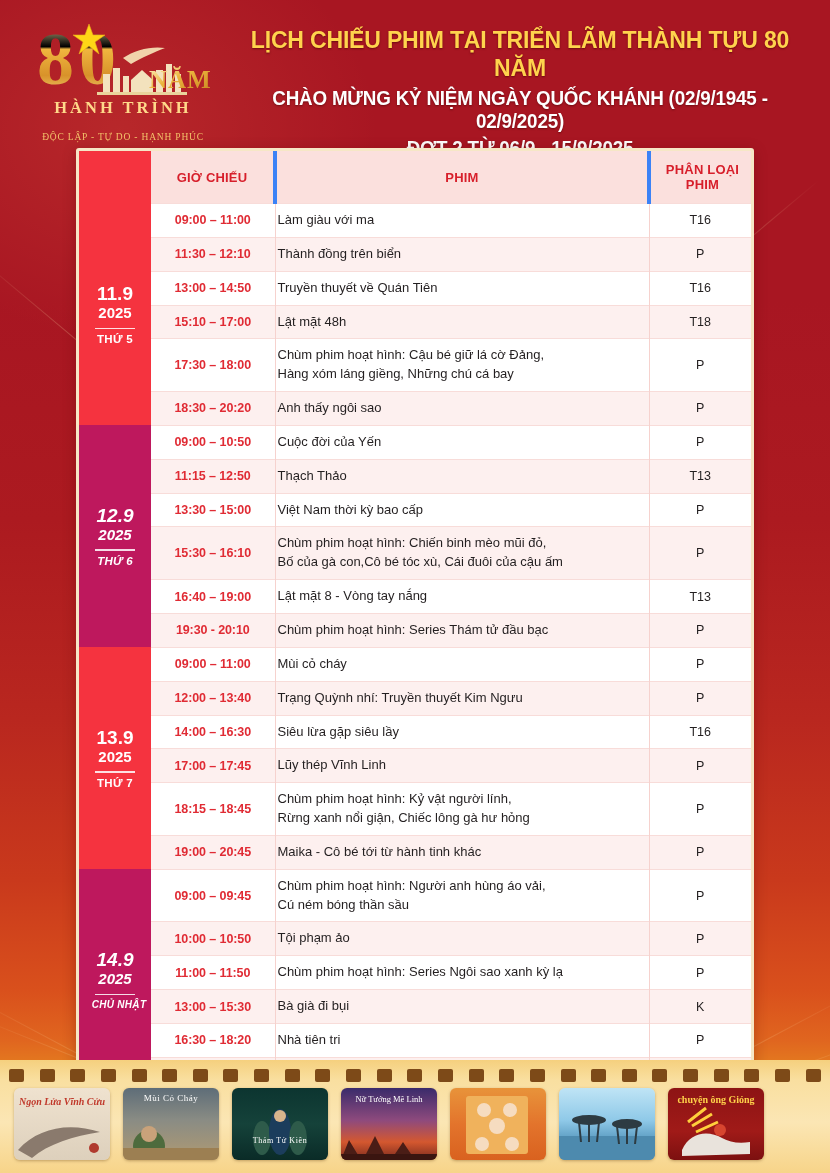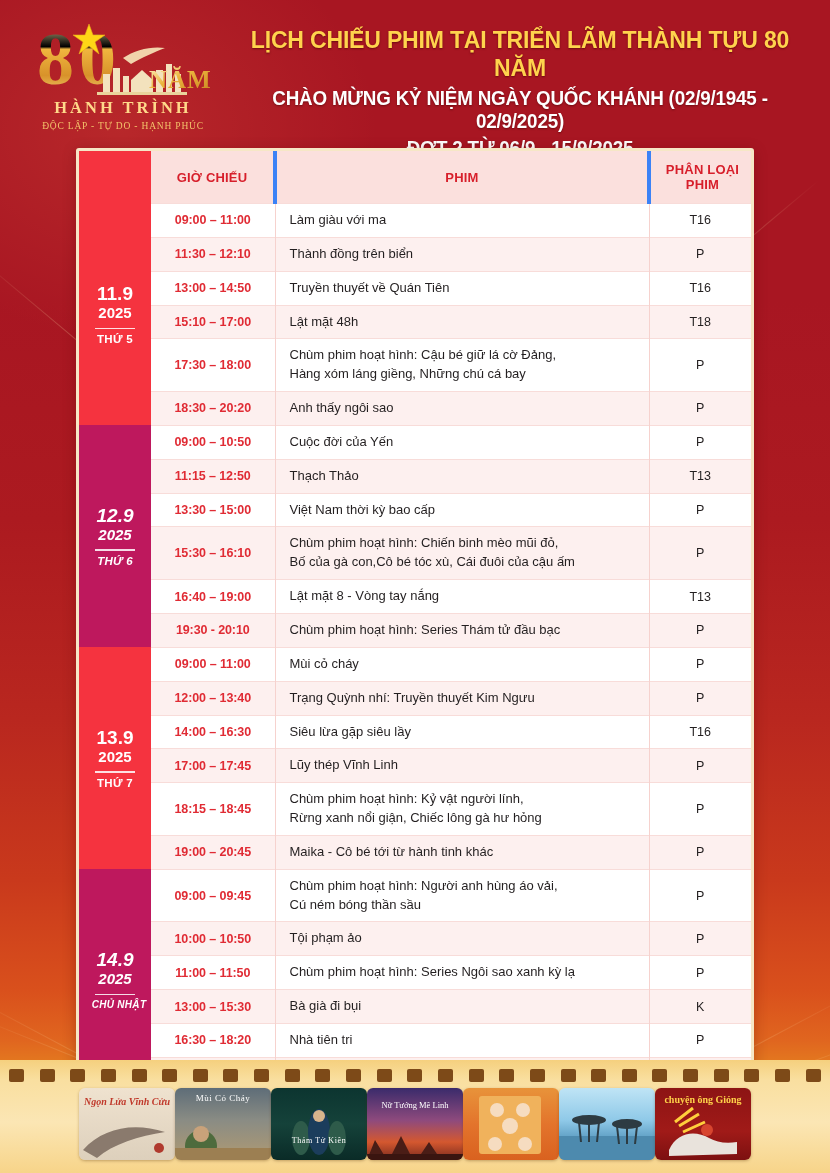--- a/index.html
+++ b/index.html
@@ -29,21 +29,21 @@
   .glow-b{position:absolute;left:50%;bottom:105px;width:620px;height:190px;transform:translateX(-50%);
     background:radial-gradient(ellipse at center,rgba(255,205,120,.40) 0%,rgba(255,170,60,.12) 45%,rgba(255,160,40,0) 72%);z-index:1;}
   .glow-tl{position:absolute;left:-140px;top:-80px;width:520px;height:420px;
     background:radial-gradient(ellipse at center,rgba(255,120,80,.18) 0%,rgba(255,80,40,0) 70%);z-index:1;}
 
   
   .header{position:relative;z-index:5;display:flex;align-items:flex-start;padding:14px 18px 0 18px;height:140px;box-sizing:border-box;}
   .logo{width:210px;flex:0 0 210px;text-align:center;position:relative;padding-top:4px;}
   .logo svg{display:block;margin:0 auto;}
   .logo .l-h{font-family:"Liberation Serif",serif;color:#ffd98a;font-size:16.5px;letter-spacing:3px;font-weight:bold;margin-top:-6px;}
-  .logo .l-s{font-family:"Liberation Serif",serif;color:#f3c26a;font-size:9.5px;letter-spacing:.8px;margin-top:3px;}
+  .logo .l-s{font-family:"Liberation Serif",serif;color:#f3c26a;font-size:9.5px;letter-spacing:.8px;margin-top:14px;}
 
   .titles{flex:1;text-align:center;padding-top:12px;}
   .t1{font-size:24.5px;font-weight:bold;color:#ffd34d;letter-spacing:-.2px;
       text-shadow:0 1px 2px rgba(60,0,0,.55);line-height:1.15;transform:scaleX(.94);}
   .t2{font-size:20px;font-weight:bold;color:#ffffff;margin-top:5px;letter-spacing:-.2px;
       text-shadow:0 1px 2px rgba(60,0,0,.5);transform:scaleX(.94);}
   .t3{font-size:20px;font-weight:bold;color:#ffffff;margin-top:4px;letter-spacing:-.2px;
       text-shadow:0 1px 2px rgba(60,0,0,.5);transform:scaleX(.94);}
   .t4{font-size:13px;color:#f7e7d8;font-style:italic;margin-top:6px;font-family:"Liberation Sans",sans-serif;}
 
@@ -71,30 +71,30 @@
   .d-date{font-size:19px;font-weight:bold;line-height:1.05;}
   .d-year{font-size:15px;font-weight:bold;line-height:1.25;}
   .d-rule{width:40px;height:1.5px;background:rgba(255,255,255,.85);margin:5px auto 4px auto;}
   .d-dow{font-size:11.5px;font-weight:bold;letter-spacing:.3px;}
   .d-dow.sm{font-size:10px;margin-left:8px;}
 
   .r-a{background:#ffffff;}
   .r-b{background:#fdf0ef;}
 
   .time{color:#e02b34;font-size:12.5px;font-weight:bold;text-align:center;padding:7px 4px;letter-spacing:-.1px;}
-  .film{color:#231f20;font-size:13px;padding:7px 0 7px 14px;line-height:1.45;}
+  .film{color:#231f20;font-size:13px;padding:7px 0 7px 2px;line-height:1.45;}
   .film .ln{display:block;}
   .cls{color:#231f20;font-size:12.5px;text-align:center;padding:7px 4px;}
 
   
   .strip{position:absolute;left:0;bottom:0;width:830px;height:113px;z-index:6;
     background:linear-gradient(to bottom,#f5d07e 0%,#f9dfa0 18%,#fbe6b4 55%,#f7d489 100%);}
   .perf{position:absolute;top:9px;left:0;width:830px;height:13px;display:flex;justify-content:space-between;padding:0 9px;box-sizing:border-box;}
   .perf i{display:block;width:15px;height:13px;background:#7d4a18;border-radius:2px;}
-  .posters{position:absolute;top:28px;left:0;width:830px;height:72px;display:flex;justify-content:center;padding:0 14px;box-sizing:border-box;}
+  .posters{position:absolute;top:28px;left:0;width:830px;height:72px;display:flex;justify-content:flex-start;padding:0 14px;box-sizing:border-box;gap:13px;}
   .poster{width:96px;height:72px;border-radius:6px;overflow:hidden;position:relative;box-shadow:0 1px 3px rgba(90,50,0,.35);}
   .p-txt{position:absolute;left:0;right:0;text-align:center;color:#fff;font-size:8px;line-height:1.1;}
 
   .p1{background:linear-gradient(to bottom,#efe2cf,#ddd0bc);}
   .p2{background:linear-gradient(to bottom,#5e6d78 0%,#8a8c84 45%,#b09a72 100%);}
   .p3{background:linear-gradient(to bottom,#0c3530 0%,#15423a 50%,#0a2b27 100%);}
   .p4{background:linear-gradient(to bottom,#3a2b6b 0%,#8e4a7d 45%,#d4582f 75%,#7a2a1e 100%);}
   .p5{background:linear-gradient(to bottom,#e8933a 0%,#e3742c 50%,#d9621f 100%);}
   .p6{background:linear-gradient(to bottom,#bfe4f5 0%,#8fc9e8 45%,#5f9fc4 70%,#4d8aae 100%);}
   .p7{background:linear-gradient(to bottom,#8d1414 0%,#a01a18 60%,#7c1010 100%);}
@@ -457,21 +457,21 @@
       <svg width="96" height="72" style="position:absolute;bottom:0">
         <ellipse cx="30" cy="50" rx="9" ry="17" fill="#2e5b4a"></ellipse>
           <ellipse cx="48" cy="44" rx="11" ry="23" fill="#1b3d5c"></ellipse>
         <ellipse cx="66" cy="50" rx="9" ry="17" fill="#2e5b4a"></ellipse>
           <circle cx="48" cy="28" r="6" fill="#d8b48c"></circle>
       </svg>
       <div class="p-txt" style="bottom:14px;font-family:'Liberation Serif',serif;font-size:8px;letter-spacing:.6px">Thám Tử Kiên</div>
     </div>
 
     <div class="poster p4">
-      <div class="p-txt" style="top:13px;font-family:'Liberation Serif',serif;font-size:8.5px">Nữ Tướng Mê Linh</div>
+      <div class="p-txt" style="top:7px;font-family:'Liberation Serif',serif;font-size:8.5px">Nữ Tướng Mê Linh</div>
       <svg width="96" height="72" style="position:absolute;bottom:0">
           <path d="M0,72 L8,52 L20,72 Z M22,72 L34,48 L46,72 Z M50,72 L62,54 L74,72 Z" fill="#4a1d16"></path>
           <rect x="0" y="66" width="96" height="6" fill="#3a1510"></rect>
         </svg>
     </div>
 
     <div class="poster p5">
       <svg width="96" height="72" style="position:absolute;bottom:0">
         <rect x="16" y="8" width="62" height="58" rx="3" fill="#f0b25c"></rect>
         <circle cx="34" cy="22" r="7" fill="#f6dcc0"></circle>

